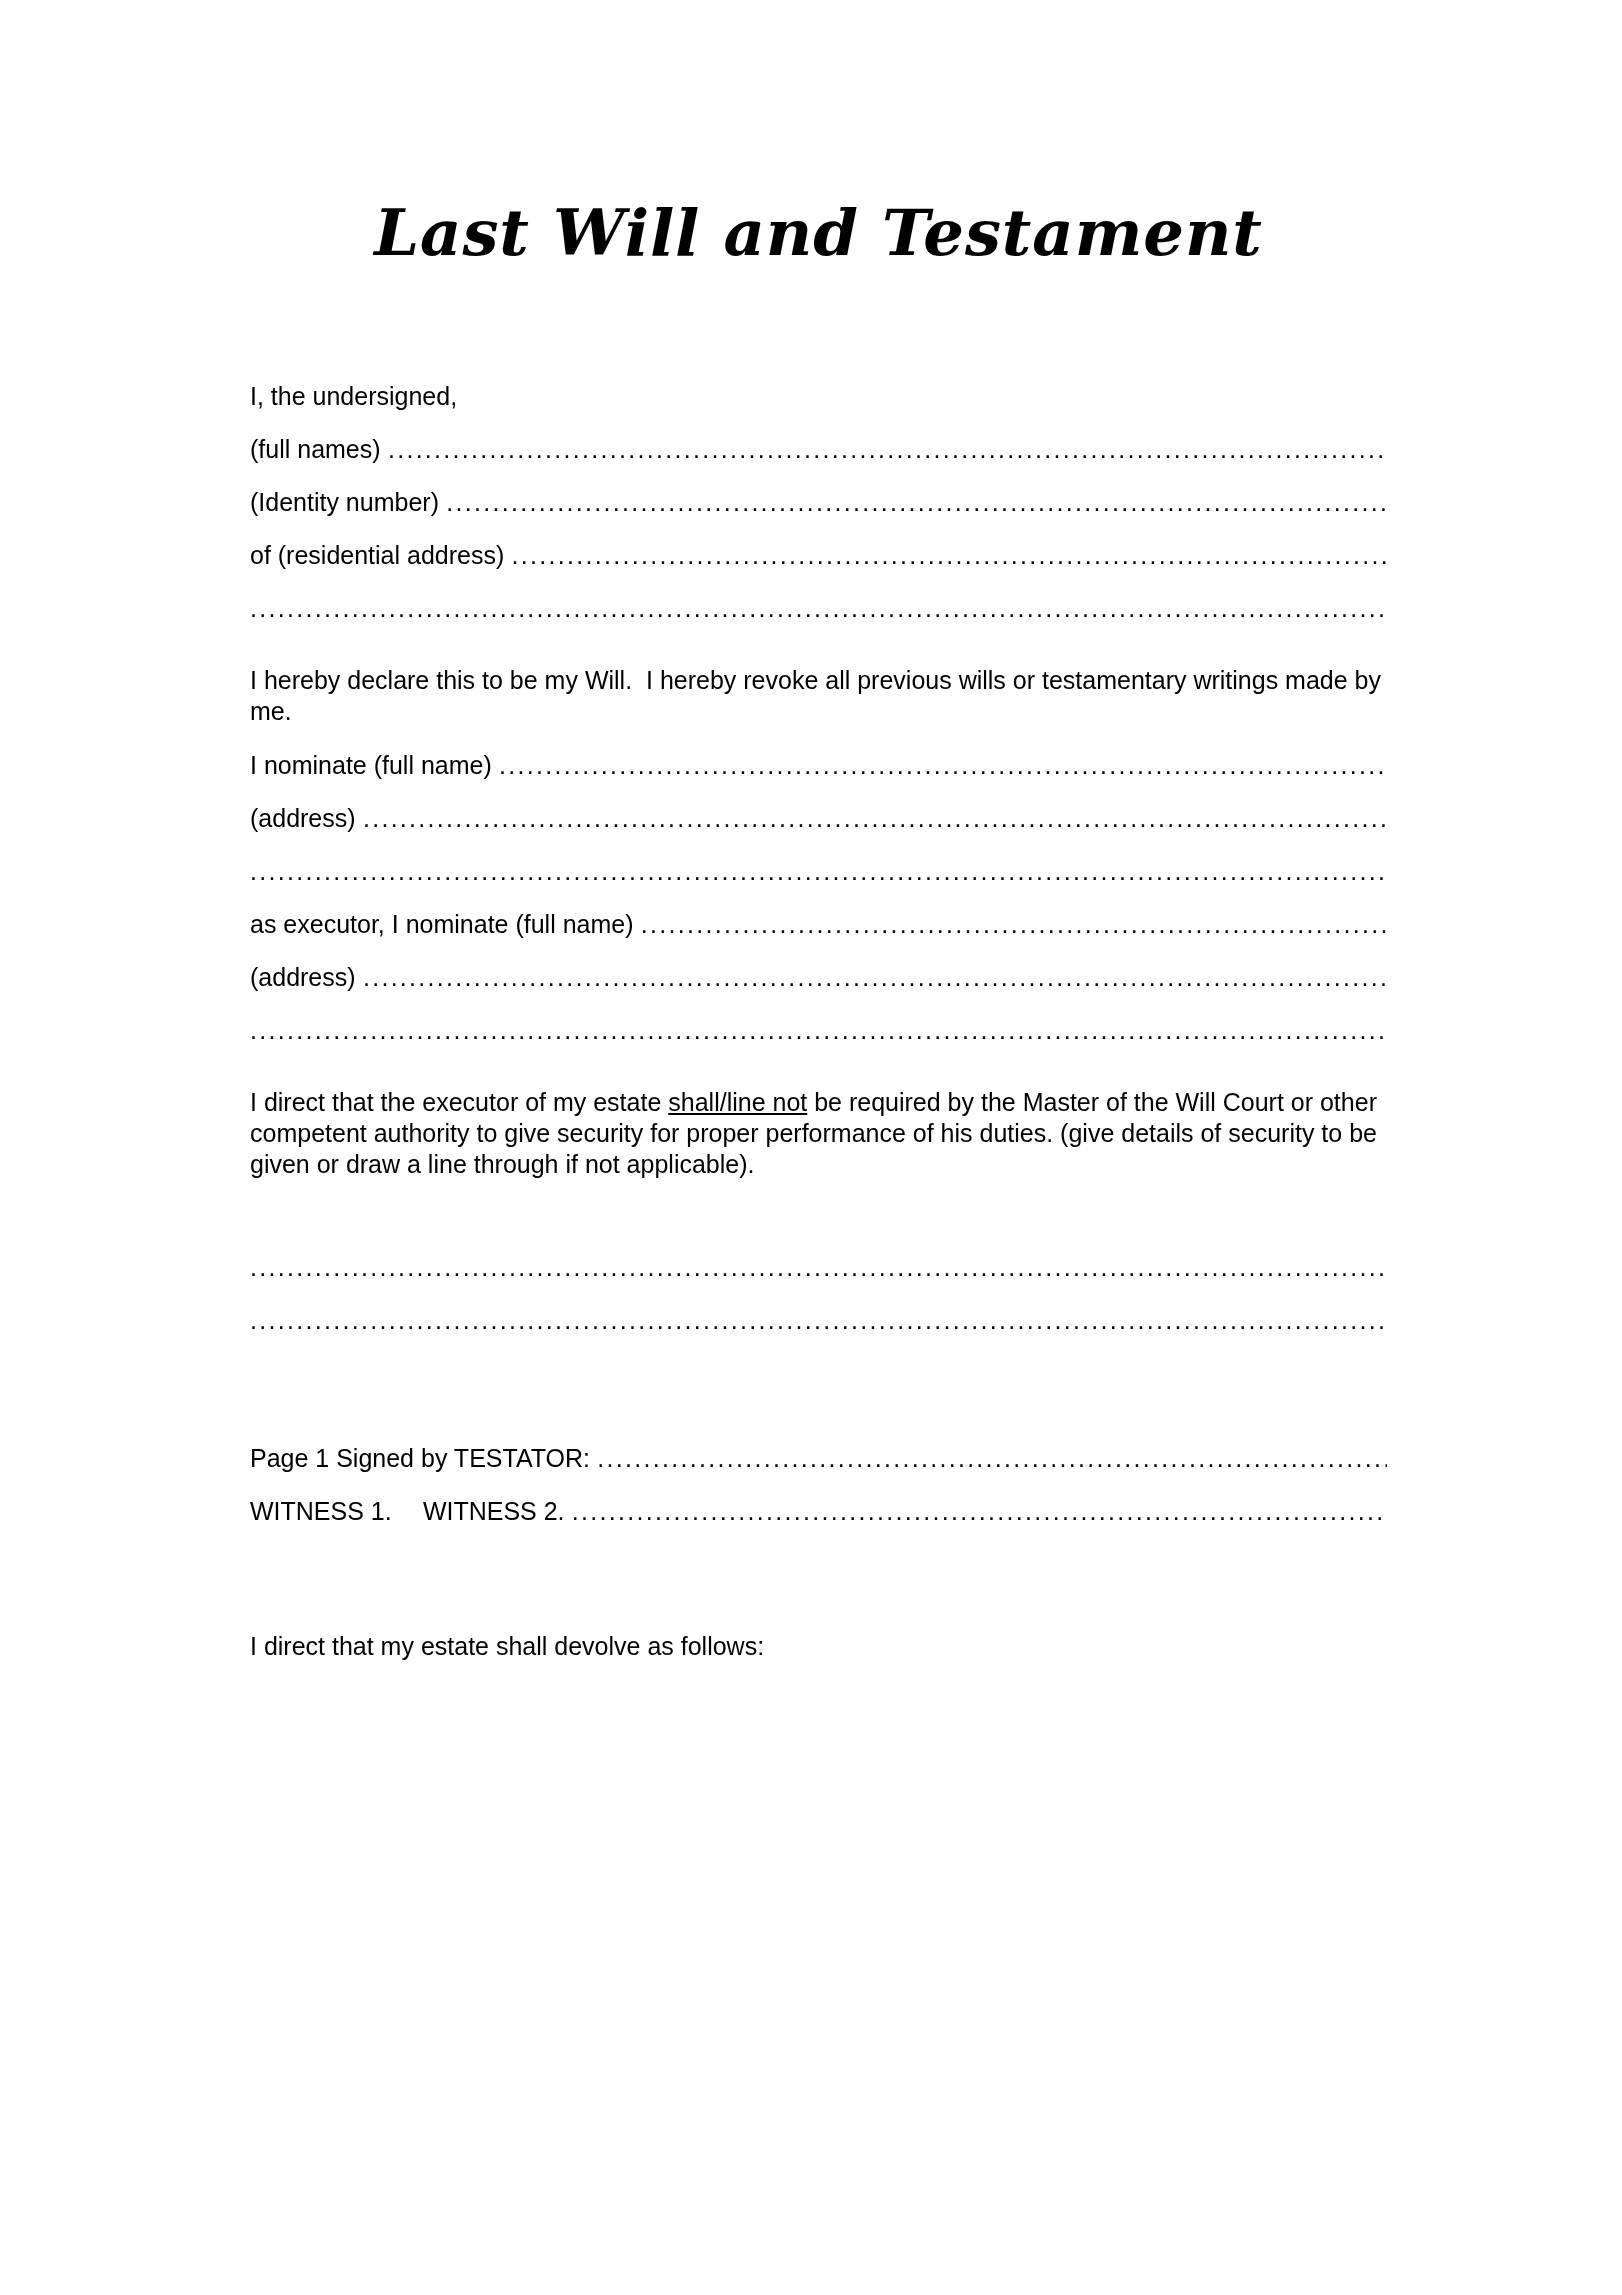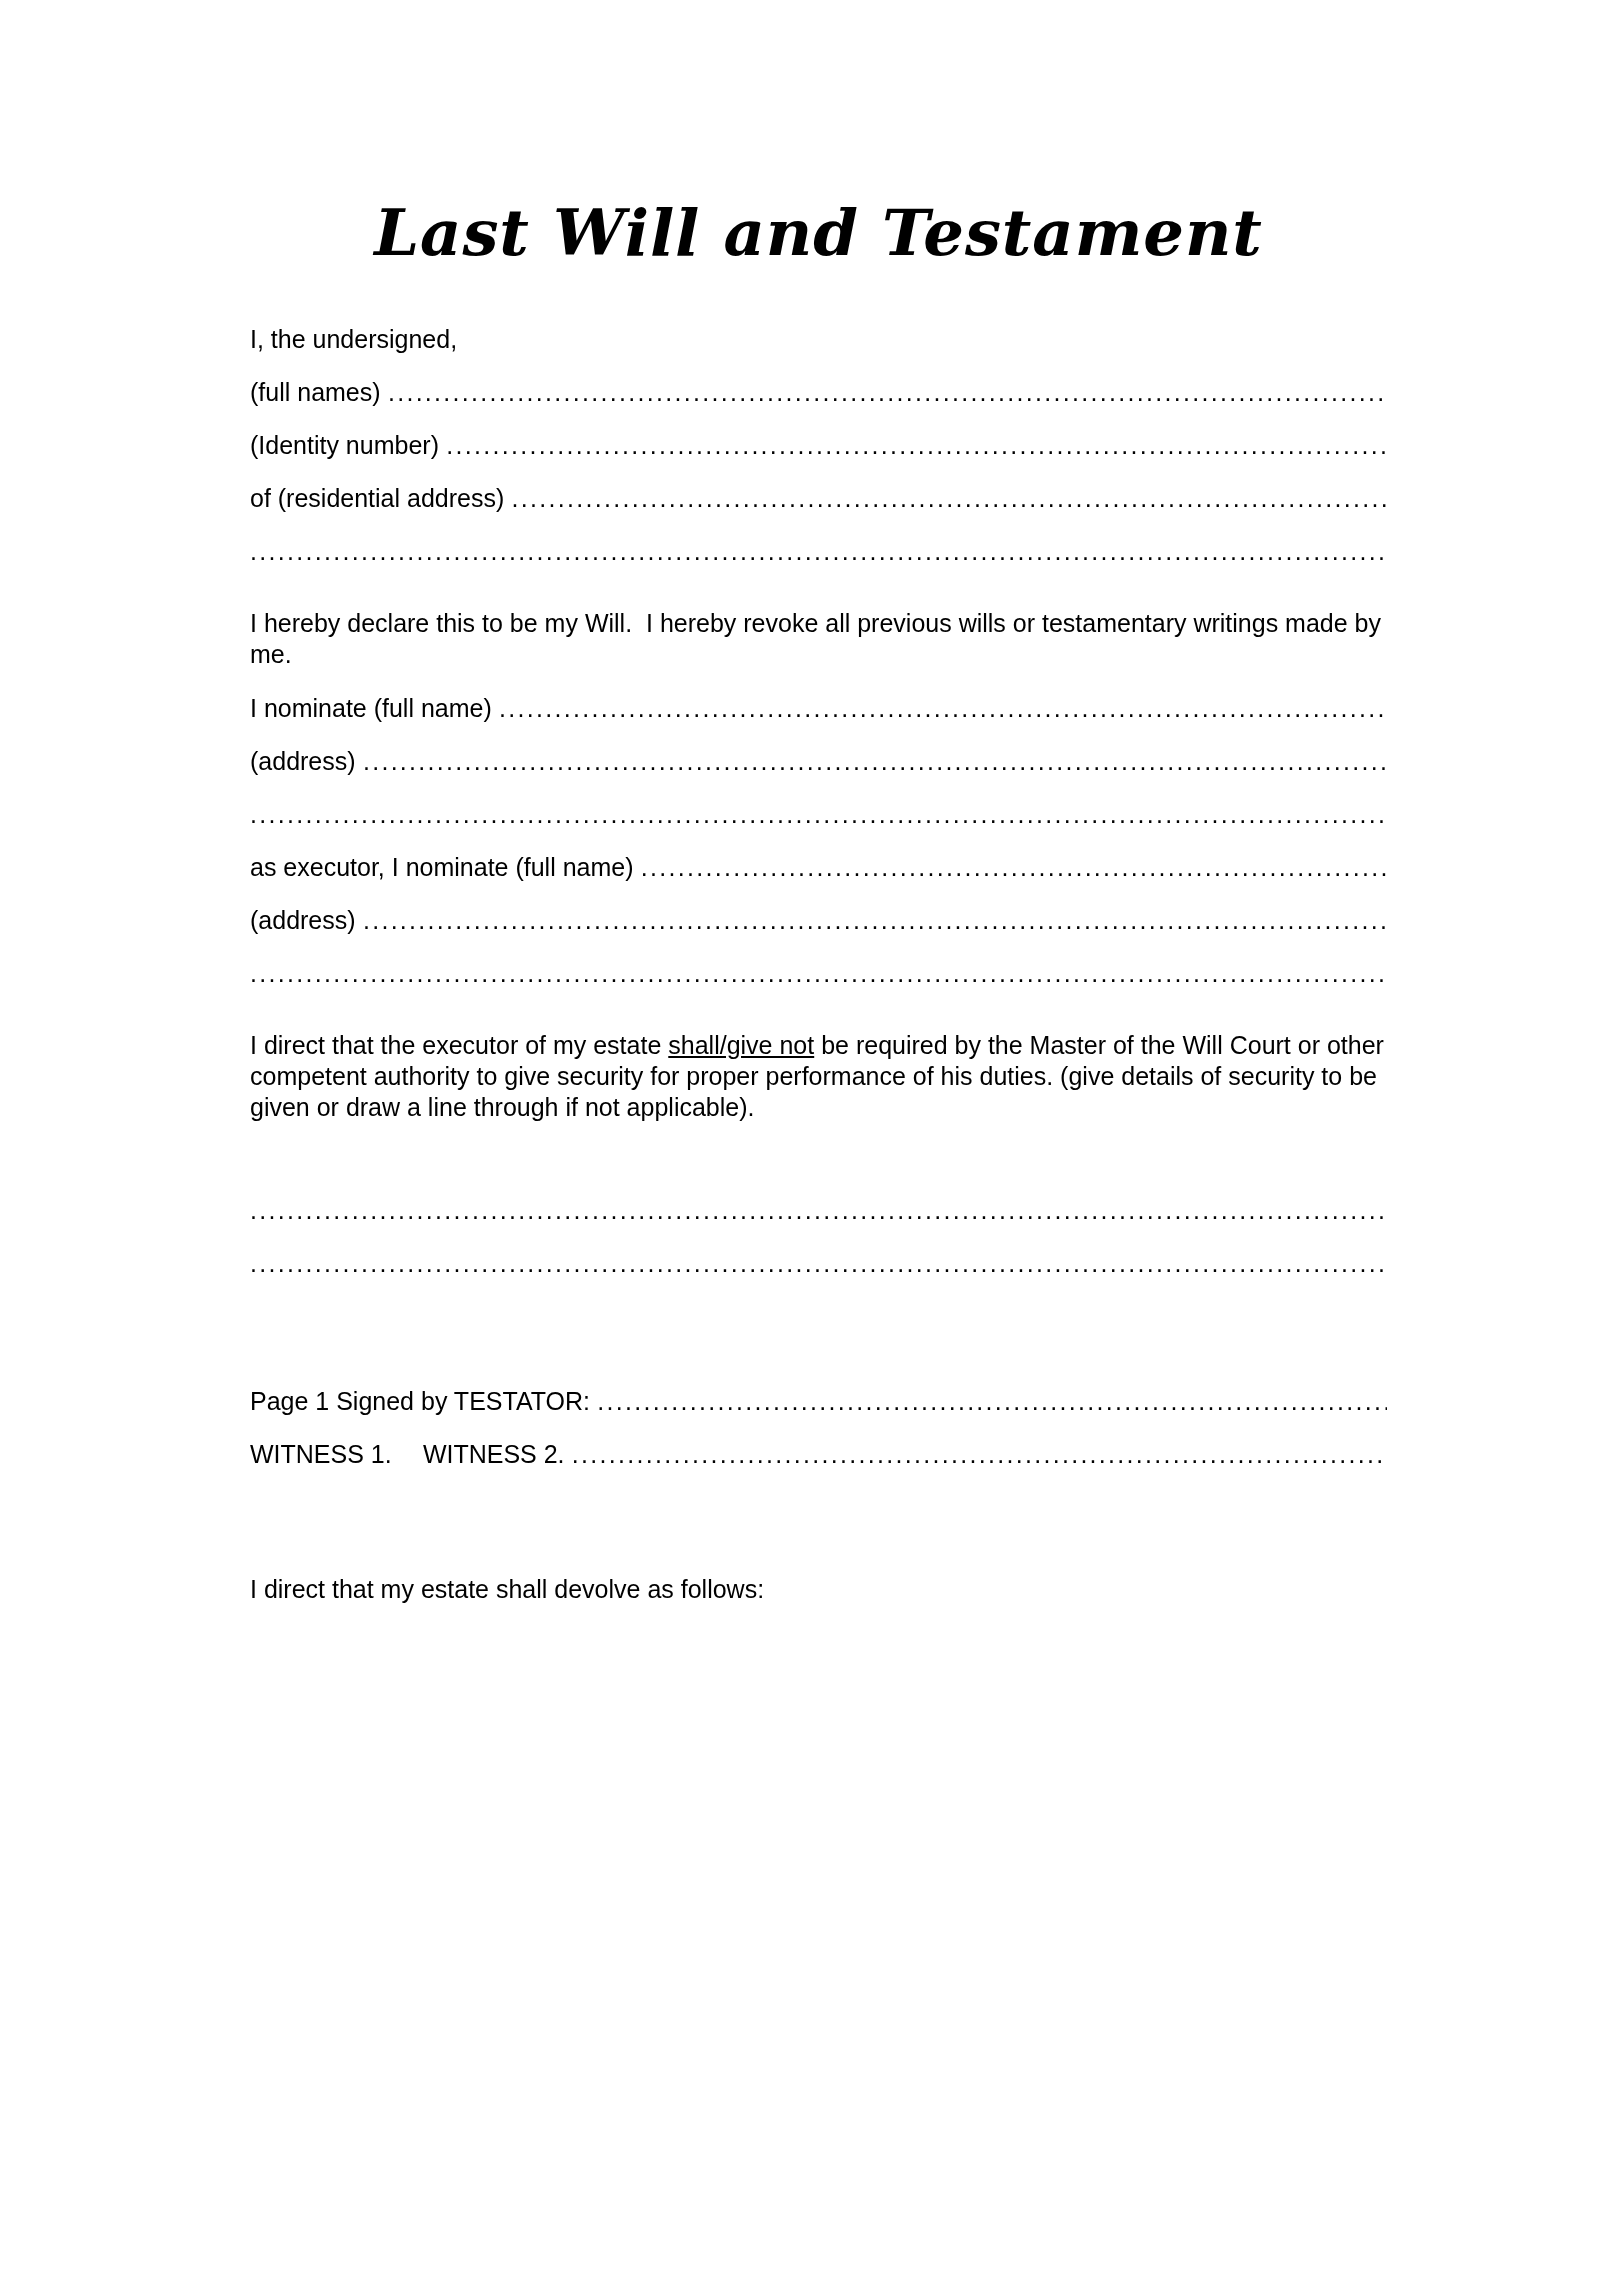--- a/index.html
+++ b/index.html
@@ -60,21 +60,21 @@
     min-width: 0;
   }
   .para {
     font-size: 25px;
     line-height: 31px;
     margin: 42px 0 0 0;
     white-space: pre-wrap;
   }
   .u { text-decoration: underline; }
 
-  .intro          { margin-top: 52px; }
+  .intro          { margin-top: 109px; }
   .gap-after-para { margin-top: 72px; }
   .gap-big        { margin-top: 108px; }
   .gap-big2       { margin-top: 105px; }
 </style>
 </head>
 <body>
 
 <div class="page">
 
   <h1 class="title">Last Will and Testament</h1>
@@ -126,21 +126,21 @@
 
   <div class="line">
     <span class="label">(address)</span>
     <span class="fill">.........................................................................................................................................................................................................................</span>
   </div>
 
   <div class="line">
     <span class="fill" style="margin-left:0;">.........................................................................................................................................................................................................................</span>
   </div>
 
-  <p class="para"><span>I direct that the executor of my estate </span><span class="u">shall/give not</span><span> be required by the Master of the Will Court or other competent authority to give security for proper performance of his duties. (give details of security to be given or draw a line through if not applicable).</span></p>
+  <p class="para"><span>I direct that the executor of my estate </span><span class="u">shall/line not</span><span> be required by the Master of the Will Court or other competent authority to give security for proper performance of his duties. (give details of security to be given or draw a line through if not applicable).</span></p>
 
   <div class="line gap-after-para">
     <span class="fill" style="margin-left:0;">.........................................................................................................................................................................................................................</span>
   </div>
 
   <div class="line">
     <span class="fill" style="margin-left:0;">.........................................................................................................................................................................................................................</span>
   </div>
 
   <div class="line gap-big">

